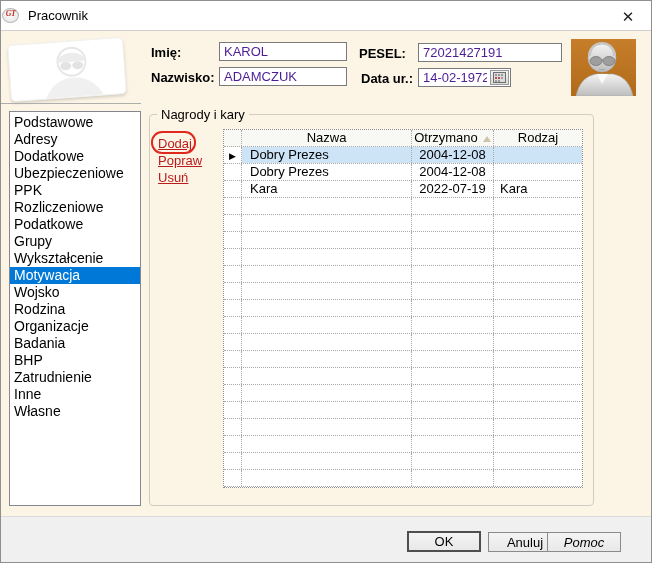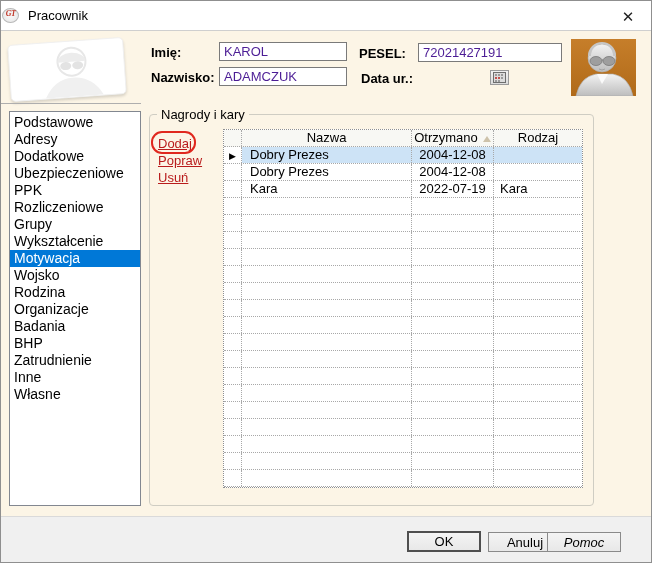--- a/index.html
+++ b/index.html
@@ -87,20 +87,21 @@
   </div>
   <div class="card-underline"></div>
 
   <span class="flabel" style="left:150px;top:44px;">Imię:</span>
   <input class="tinput" style="left: 218px; top: 41px; width: 128px;" value="KAROL">
   <span class="flabel" style="left:150px;top:69px;">Nazwisko:</span>
   <input class="tinput" style="left: 218px; top: 66px; width: 128px;" value="ADAMCZUK">
   <span class="flabel" style="left:358px;top:45px;">PESEL:</span>
   <input class="tinput" style="left: 417px; top: 42px; width: 144px;" value="72021427191">
   <span class="flabel" style="left:360px;top:70px;">Data ur.:</span>
+  <input class="tinput" style="left: 417px; top: 67px; width: 93px; padding-right: 23px;" value="14-02-1972">
   <button class="cal-btn">
     <svg width="13" height="11" viewBox="0 0 13 11">
       <rect x="0.5" y="0.5" width="12" height="10" fill="#dcdcdc" stroke="#6e6e6e"></rect>
       <rect x="2" y="2" width="2" height="2" fill="#9a9a9a"></rect>
         <rect x="5" y="2" width="2" height="2" fill="#9a9a9a"></rect>
       <rect x="8" y="2" width="2" height="2" fill="#9a9a9a"></rect>
       <rect x="2" y="5" width="2" height="2" fill="#c0504d"></rect>
         <rect x="5" y="5" width="2" height="2" fill="#c0504d"></rect>
       <rect x="8" y="5" width="2" height="2" fill="#9a9a9a"></rect>
       <rect x="2" y="8" width="2" height="2" fill="#9a9a9a"></rect>
@@ -139,20 +140,21 @@
       <div class="list-item">Adresy</div>
 
       <div class="list-item">Dodatkowe</div>
 
       <div class="list-item">Ubezpieczeniowe</div>
 
       <div class="list-item">PPK</div>
 
       <div class="list-item">Rozliczeniowe</div>
 
+      <div class="list-item">Podatkowe</div>
 
       <div class="list-item">Grupy</div>
 
       <div class="list-item">Wykształcenie</div>
 
 
       <div class="list-item selected">Motywacja</div>
 
       <div class="list-item">Wojsko</div>
 

